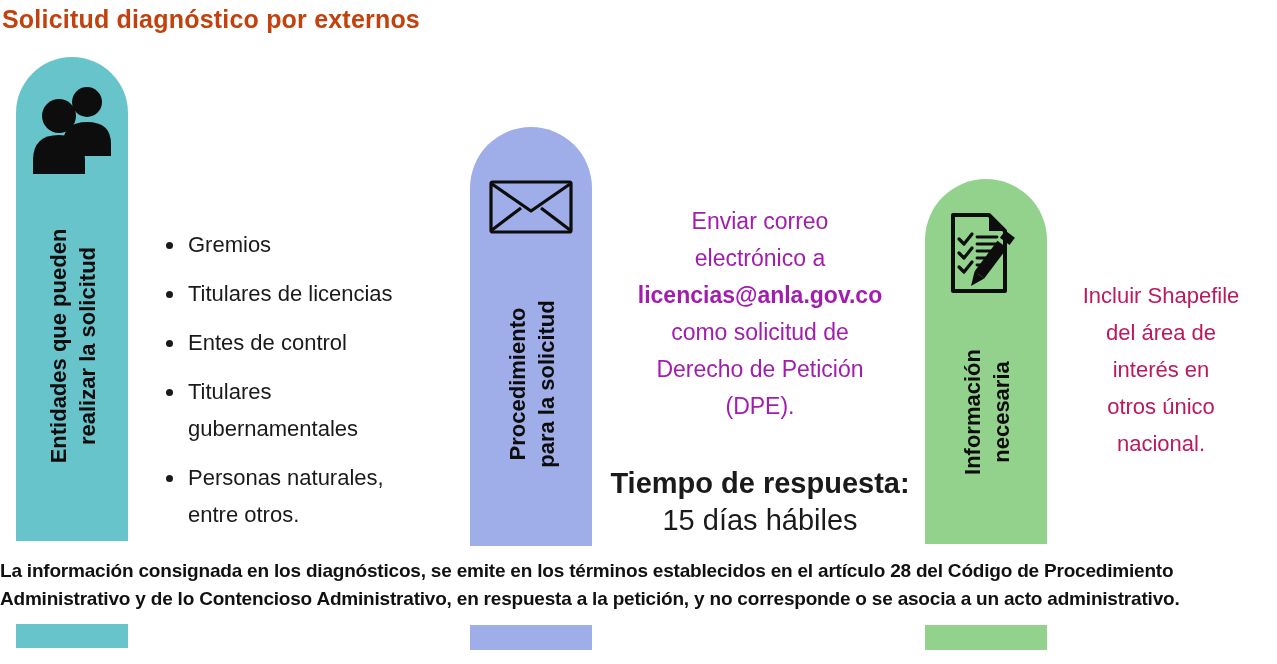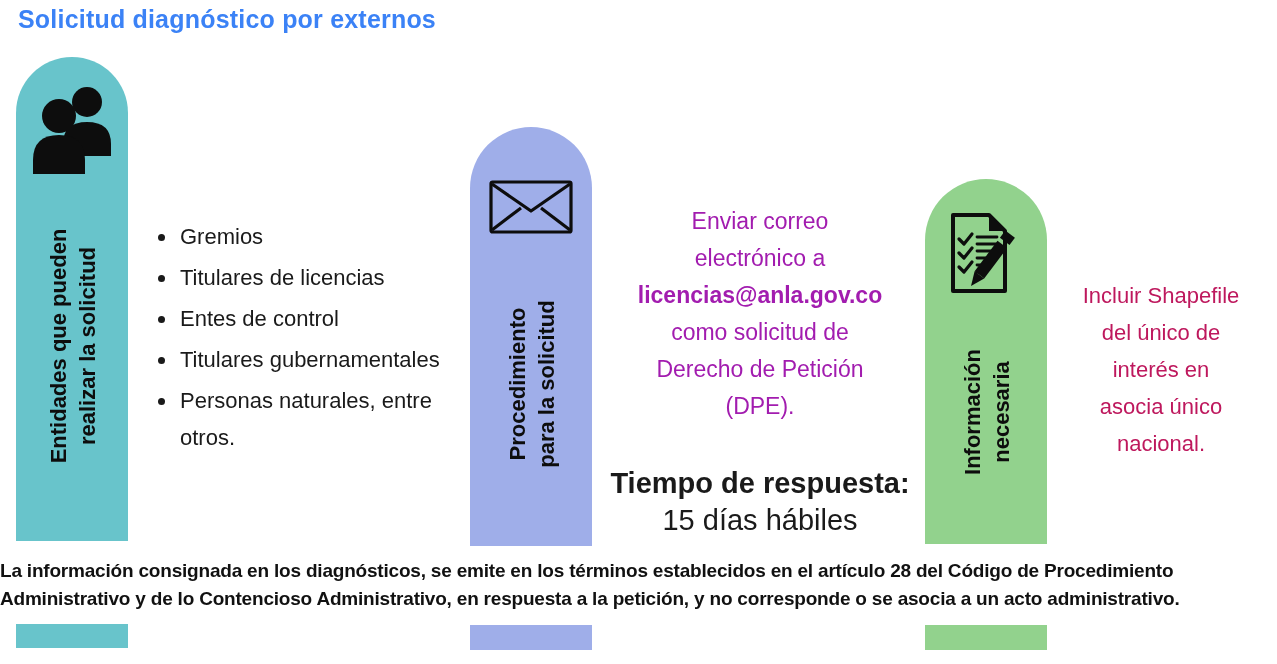--- a/index.html
+++ b/index.html
@@ -1,21 +1,21 @@
 <!DOCTYPE html>
 <html><head>
 <meta charset="utf-8">
 <style>
   html,body{margin:0;padding:0;background:#ffffff;}
   .canvas{
     position:relative;width:1277px;height:664px;background:#ffffff;overflow:hidden;
     font-family:"Liberation Sans",sans-serif;color:#141414;
   }
   .title{
-    position:absolute;left:18px;top:5px;font-size:25px;font-weight:bold;letter-spacing:.2px;color:#3b82f6;
+    position:absolute;left:2px;top:5px;font-size:25px;font-weight:bold;letter-spacing:.2px;color:#c2410c;
   }
   .pill{position:absolute;}
   #pill-1{left:16px;top:57px;width:112px;height:484px;border-radius:56px 56px 0 0;}
   #pill-2{left:470px;top:127px;width:122px;height:419px;border-radius:61px 61px 0 0;}
   #pill-3{left:925px;top:179px;width:122px;height:365px;border-radius:61px 61px 0 0;}
   .stub{position:absolute;}
   #stub-1{left:16px;top:624px;width:112px;height:24px;}
   #stub-2{left:470px;top:625px;width:122px;height:25px;}
   #stub-3{left:925px;top:625px;width:122px;height:25px;}
   .icon{position:absolute;}
@@ -26,21 +26,21 @@
     position:absolute;transform:translate(-50%,-50%) rotate(-90deg);
     font-weight:bold;font-size:22px;line-height:29px;text-align:center;white-space:nowrap;color:#0d0d0d;
   }
   #vlabel-1{left:73px;top:346px;}
   #vlabel-2{left:532px;top:384px;}
   #vlabel-3{left:987px;top:412px;}
   .bullets{
     position:absolute;left:146px;top:214px;width:272px;margin:0;padding:0 0 0 28px;
     font-size:22px;line-height:37px;color:#1a1a1a;
   }
-  .bullets li{margin:4px;padding-left:2px;}
+  .bullets li{margin:12px;padding-left:2px;}
   .proc{
     position:absolute;left:598px;top:203px;width:324px;text-align:center;
     font-size:23px;line-height:37px;color:#a21caf;
   }
   .proc .bold{font-weight:bold;}
   .response{
     position:absolute;left:598px;top:465px;width:324px;text-align:center;
     font-size:29px;line-height:37px;color:#1a1a1a;
   }
   .response .resp-label{font-weight:bold;}
@@ -138,23 +138,23 @@
       <div>Derecho de Petición</div>
       <div>(DPE).</div>
     </div>
   <div class="response">
     <div class="resp-label">Tiempo de respuesta:</div>
     <div>15 días hábiles</div>
   </div>
 
   <div class="shape-note">
       <div>Incluir Shapefile</div>
-      <div>del único de</div>
+      <div>del área de</div>
       <div>interés en</div>
-      <div>asocia único</div>
+      <div>otros único</div>
       <div>nacional.</div>
     </div>
 
   <div class="footer">
       <div>La información consignada en los diagnósticos, se emite en los términos establecidos en el artículo 28 del Código de Procedimiento</div>
       <div>Administrativo y de lo Contencioso Administrativo, en respuesta a la petición, y no corresponde o se asocia a un acto administrativo.</div>
     </div>
 
   <div class="stub" id="stub-1" style="background-color: rgb(104, 196, 203);"></div>
   <div class="stub" id="stub-2" style="background-color: rgb(159, 174, 233);"></div>

